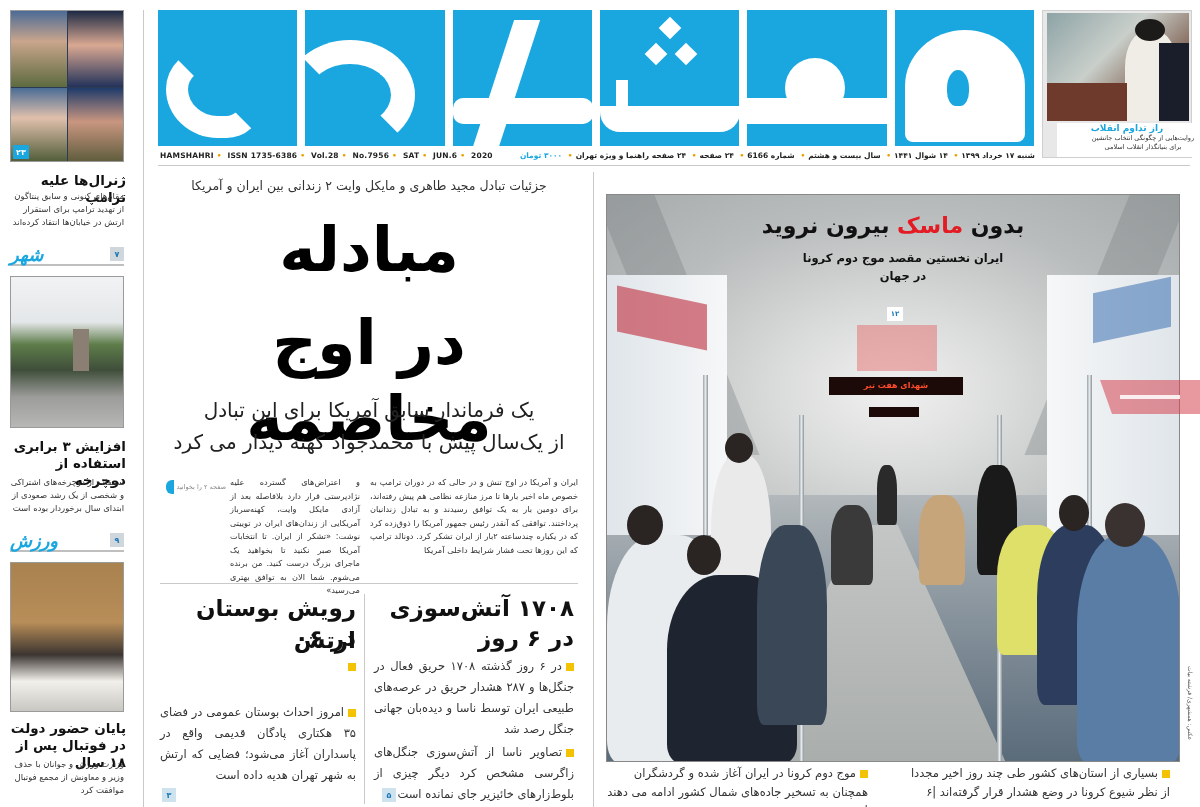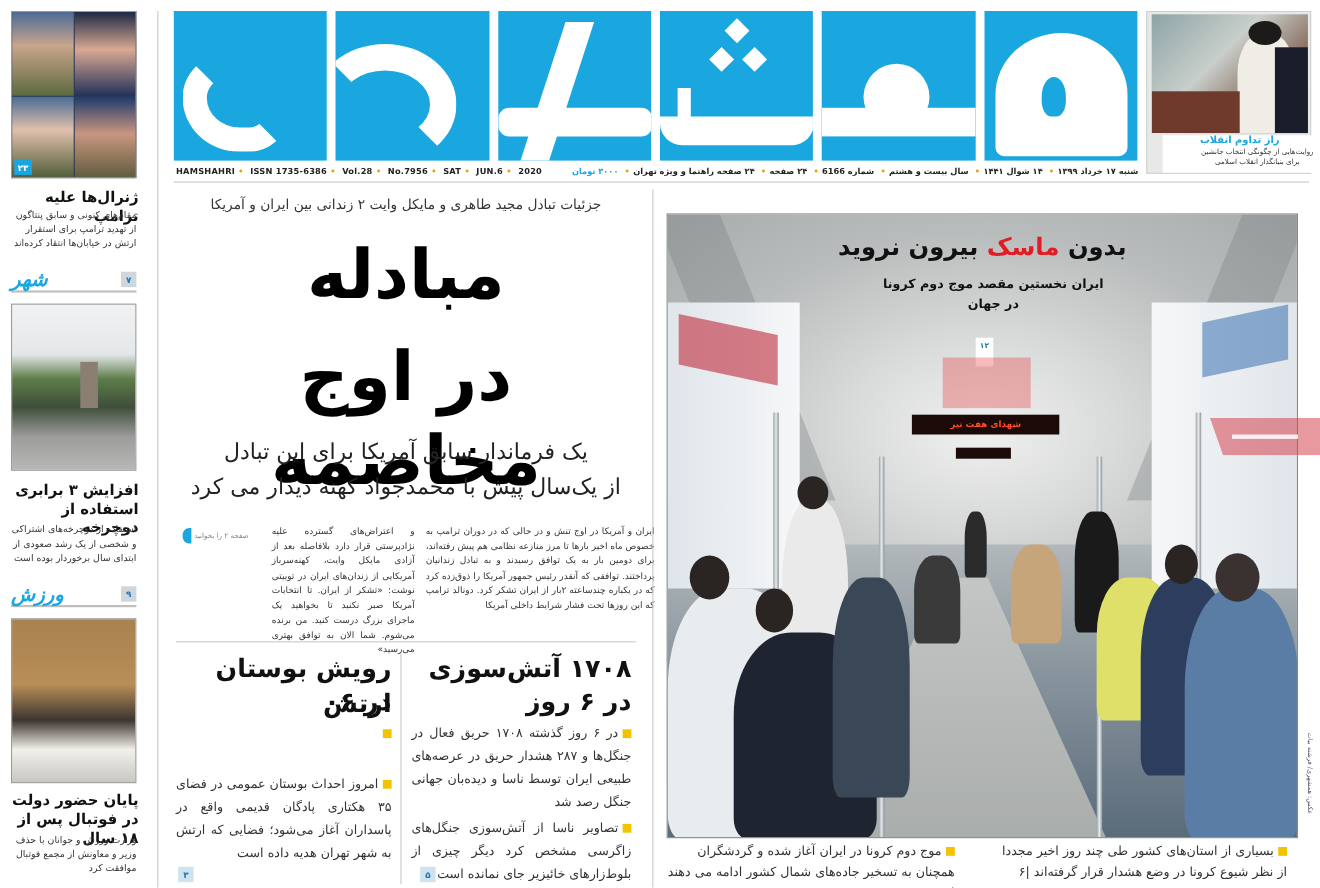--- a/index.html
+++ b/index.html
@@ -38,21 +38,21 @@
   .promo-title { color: #1aa7e0; font-weight: bold; font-size: 9px; line-height: 11px; }
   .promo-text { font-size: 6.5px; line-height: 9px; color: #333; margin-left: 32px; }
 
   
   .kicker { position: absolute; left: 160px; top: 178px; width: 418px; text-align: center; direction: rtl; font-size: 12.5px; color: #333; }
   .headline { position: absolute; left: 160px; width: 418px; text-align: center; direction: rtl; font-weight: bold; color: #000; font-family: "DejaVu Sans", sans-serif; }
   .headline.l1 { top: 212px; font-size: 62px; line-height: 76px; letter-spacing: -1px; }
   .headline.l2 { top: 305px; font-size: 62px; line-height: 76px; letter-spacing: -1px; }
   .subhead { position: absolute; left: 160px; width: 418px; text-align: center; direction: rtl; font-size: 20px; color: #222; line-height: 30px; }
 
-  .body-col { position: absolute; text-align: justify; direction: rtl; font-size: 8.2px; line-height: 13.5px; color: #333; margin-left: 17px; }
+  .body-col { position: absolute; text-align: justify; direction: rtl; font-size: 8.2px; line-height: 13.5px; color: #333; }
   .continue-note { position: absolute; left: 160px; top: 476px; width: 66px; height: 22px; display: flex; align-items: center; gap: 3px; direction: rtl; font-size: 6.5px; color: #888; line-height: 8px; }
   .continue-tab { width: 8px; height: 14px; background: #1aa7e0; border-radius: 6px 0 0 6px; }
 
   
   .story-title { position: absolute; direction: rtl; text-align: right; font-weight: bold; font-size: 23px; line-height: 32px; color: #111; }
   .bullet-item { position: absolute; direction: rtl; text-align: justify; font-size: 11.5px; line-height: 21px; color: #333; }
   .bullet-mark { display: inline-block; width: 8px; height: 8px; background: #f3c200; margin-left: 4px; vertical-align: middle; }
   .story-chip { position: absolute; width: 14px; height: 14px; background: #cfe3ef; color: #1a79b8; font-size: 8px; font-weight: bold; display:flex;align-items:center;justify-content:center; }
 
   
@@ -60,21 +60,21 @@
     background: linear-gradient(180deg, #d5d7d6 0%, #c8cbca 30%, #b8bdbf 50%, #8f9aa2 70%, #5a6b7a 100%); }
   .ceiling { position: absolute; left: 0; top: 0; width: 100%; height: 300px;
     background: radial-gradient(ellipse at 50% 65%, #f0f0f0 0%, #d9dbda 30%, #b9bcbc 65%, #a7abac 100%); }
   .ceiling-beam { position: absolute; background: rgba(120,125,128,0.35); }
   .photo-headline { position: absolute; left: 0; top: 18px; width: 100%; text-align: center; direction: rtl; font-weight: bold; font-size: 22px; color: #111; }
   .photo-headline .red { color: #e31b23; }
   .photo-sub { position: absolute; left: 0; width: 100%; text-align: center; direction: rtl; font-weight: bold; font-size: 11.5px; color: #111; line-height: 18px; padding-left: 20px; }
   .floor { position: absolute; left: 140px; top: 330px; width: 260px; height: 240px;
     background: linear-gradient(180deg, #c3c6c5 0%, #a9adac 100%); clip-path: polygon(42% 0, 58% 0, 100% 100%, 0 100%); }
   .led-sign { position: absolute; background: #1b0a08; color: #ff4c2a; font-size: 8px; font-weight: bold; text-align: center; direction: rtl; }
-  .car-num { position: absolute; left: 280px; top: 112px; width: 16px; height: 26px; background: #fff; color: #1a79b8; font-size: 7px; font-weight: bold; text-align:center; line-height:14px; }
+  .car-num { position: absolute; left: 280px; top: 112px; width: 16px; height: 14px; background: #fff; color: #1a79b8; font-size: 7px; font-weight: bold; text-align:center; line-height:14px; }
   .pole { position: absolute; width: 5px; background: linear-gradient(90deg, #9aa4aa, #e6e9ea, #8a949a); }
   .person { position: absolute; border-radius: 40% 40% 10% 10%; }
   .head { position: absolute; border-radius: 50%; background: #2a2422; }
 
   .photo-credit { position: absolute; left: 1184px; top: 632px; width: 10px; height: 108px; writing-mode: vertical-rl; direction: rtl; font-size: 6px; color: #555; }
 
   .watermark { position: absolute; left: 1100px; top: 380px; width: 100px; height: 34px;
     background: rgba(214,67,80,0.55); clip-path: polygon(0 0, 100% 0, 100% 100%, 12% 100%); }
   .watermark-bar { position: absolute; left: 1120px; top: 395px; width: 60px; height: 4px; background: rgba(255,255,255,0.85); }
 

